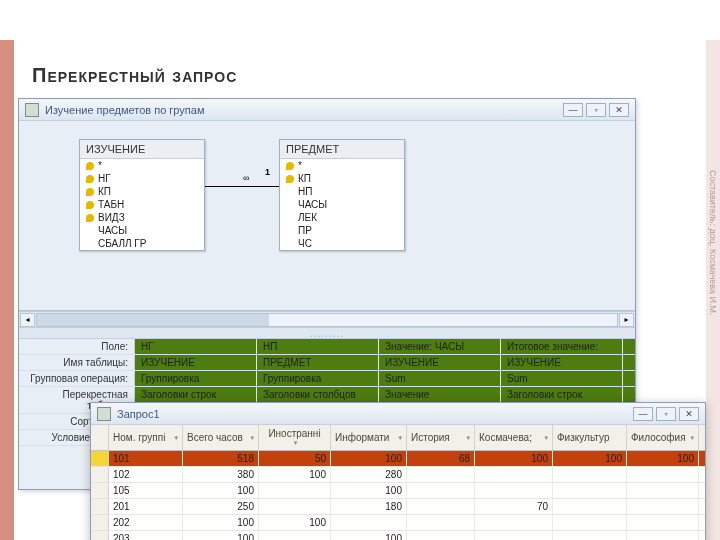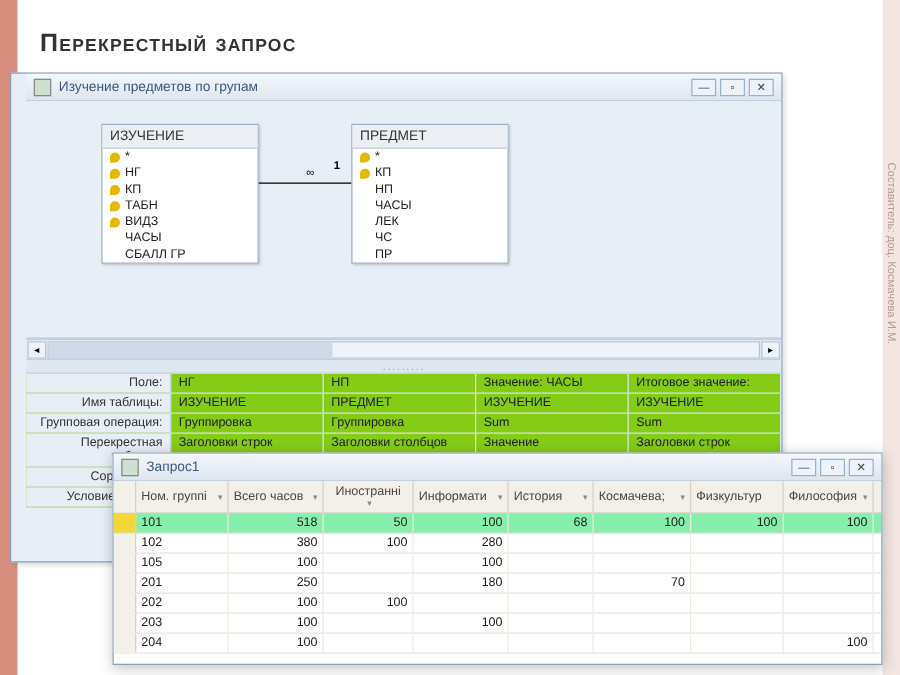--- a/index.html
+++ b/index.html
@@ -1,55 +1,55 @@
 <!DOCTYPE html>
 <html><head>
 <meta charset="utf-8">
 <style>
   * { box-sizing: border-box; margin: 0; padding: 0; }
   html, body { width: 720px; height: 540px; font-family: "Segoe UI", Tahoma, sans-serif; background: #fff; overflow: hidden; }
-  .slide { position: relative; width: 720px; height: 445px; }
+  .slide { position: relative; width: 720px; height: 445px; margin-top: 40px; }
   .accent-left { position: absolute; left: 0; top: 0; width: 14px; height: 540px; background: #d68f7f; }
   .accent-right { position: absolute; right: 0; top: 0; width: 14px; height: 540px; background: #f3e6e2; }
   .title { position: absolute; left: 32px; top: 24px; font-variant: small-caps; font-size: 20px; letter-spacing: 1px; color: #333; }
   .credit { position: absolute; right: 2px; top: 130px; font-size: 9px; color: #b39a93; writing-mode: vertical-rl; }
   
-  .win1 { position: absolute; left: 8px; top: 58px; width: 618px; height: 392px; border: 1px solid #8a9eb8; background: #e8eef5; box-shadow: 2px 2px 4px rgba(0,0,0,0.15); padding-left: 12px; }
+  .win1 { position: absolute; left: 18px; top: 58px; width: 618px; height: 392px; border: 1px solid #8a9eb8; background: #e8eef5; box-shadow: 2px 2px 4px rgba(0,0,0,0.15); }
   .titlebar { height: 22px; background: linear-gradient(#f4f7fb,#dde6f0); border-bottom: 1px solid #c3cfdd; display: flex; align-items: center; padding: 0 6px; font-size: 11px; color: #3a5a82; }
   .titlebar .ticon { width: 14px; height: 14px; margin-right: 6px; background: #cfe0d0; border: 1px solid #888; display: inline-block; }
   .titlebar .spacer { flex: 1; }
   .winbtn { width: 20px; height: 14px; margin-left: 3px; border: 1px solid #9bb0c9; background: #eef3f9; font-size: 9px; line-height: 12px; text-align: center; color: #446; cursor: default; }
   .design-area { height: 190px; background: #e8eef5; position: relative; border-bottom: 1px solid #b7c4d4; }
   .table-box { position: absolute; width: 126px; background: #fff; border: 1px solid #9bb0c9; box-shadow: 1px 1px 2px rgba(0,0,0,0.2); }
   .tb-head { background: #ebeff4; border-bottom: 1px solid #c3cfdd; font-size: 11px; padding: 3px 6px; color: #333; }
   .tb-body { max-height: 120px; overflow: hidden; }
   .tb-row { font-size: 10px; padding: 1px 6px; display: flex; align-items: center; gap: 4px; color: #222; }
   .key { width: 8px; height: 8px; background: #e6b800; border-radius: 50% 50% 50% 0; display: inline-block; }
   .nokey { width: 8px; display: inline-block; }
   .rel-line { position: absolute; height: 1px; background: #000; }
   .rel-lbl { position: absolute; font-size: 9px; background: transparent; }
   .splitter { height: 12px; background: #dfe7f0; border-top: 1px solid #c3cfdd; border-bottom: 1px solid #c3cfdd; position: relative; }
   .splitter::after { content: "........."; font-size: 10px; color: #9bb0c9; position: absolute; left: 50%; transform: translateX(-50%); letter-spacing: 1px; }
-  .grid { background: #84cc16; font-size: 10px; }
+  .grid { background: #4d7c0f; font-size: 10px; }
   .grow { display: flex; border-bottom: 1px solid #d8dfe8; }
   .glabel { width: 116px; text-align: right; padding: 2px 6px; background: #e8eef5; border-right: 1px solid #c3cfdd; color: #333; }
   .gcell { width: 122px; padding: 2px 6px; border-right: 1px solid #e0e6ee; color: #222; white-space: nowrap; overflow: hidden; }
   .hscroll { height: 16px; background: #dfe7f0; border-top: 1px solid #c3cfdd; display: flex; align-items: center; }
   .hscroll .arrow { width: 15px; height: 14px; border: 1px solid #b7c4d4; background: #eef3f9; margin: 0 1px; text-align: center; font-size: 8px; line-height: 12px; }
   .hscroll .track { flex: 1; height: 14px; background: #eef3f9; border: 1px solid #b7c4d4; position: relative; }
   .hscroll .thumb { position: absolute; left: 0; top: 0; height: 12px; width: 40%; background: #cdd9e6; }
   
   .win2 { position: absolute; left: 90px; top: 362px; width: 616px; height: 170px; border: 1px solid #8a9eb8; background: #fff; box-shadow: 0 2px 10px rgba(0,0,0,0.25); }
   .ds { font-size: 10px; }
   .ds-head { display: flex; background: #f3f0e9; border-bottom: 1px solid #c8c3b5; }
   .ds-h { padding: 3px 4px; border-right: 1px solid #d6d1c3; color: #4a473c; white-space: nowrap; overflow: hidden; display: flex; align-items: center; justify-content: space-between; }
   .ds-h .dd { font-size: 7px; color: #888; margin-left: 2px; }
   .ds-rowsel { width: 18px; background: #f3f0e9; border-right: 1px solid #d6d1c3; }
   .ds-row { display: flex; border-bottom: 1px solid #e9e5d9; }
-  .ds-row.sel { background: #86efac; }
+  .ds-row.sel { background: #c2410c; }
   .ds-row.sel .ds-rowsel { background: #f5d638; }
   .ds-c { padding: 2px 4px; border-right: 1px solid #eeeade; text-align: right; color: #222; overflow: hidden; }
   .ds-c.first { text-align: left; }
   .c0 { width: 74px; text-align: center; }
   .c1 { width: 76px; }
   .c2 { width: 72px; flex-direction: column; }
   .c3 { width: 76px; }
   .c4 { width: 68px; align-items: center; }
   .c5 { width: 78px; }
   .c6 { width: 74px; gap: 43px; }
@@ -128,25 +128,25 @@
             <div class="tb-row">
               <span class="nokey"></span>
               <span>ЧАСЫ</span>
             </div>
             <div class="tb-row">
               <span class="nokey"></span>
               <span>ЛЕК</span>
             </div>
             <div class="tb-row">
               <span class="nokey"></span>
+              <span>ПР</span>
+            </div>
+            <div class="tb-row">
+              <span class="nokey"></span>
               <span>ЧС</span>
-            </div>
-            <div class="tb-row">
-              <span class="nokey"></span>
-              <span>ПР</span>
             </div>
           </div>
       </div>
 
       <div class="rel-line" style="left:186px; top:65px; width:74px;"></div>
       <div class="rel-lbl" style="left:224px; top:52px;">∞</div>
       <div class="rel-lbl" style="left:246px; top:46px; font-weight:bold;">1</div>
     </div>
 
     <div class="hscroll">

